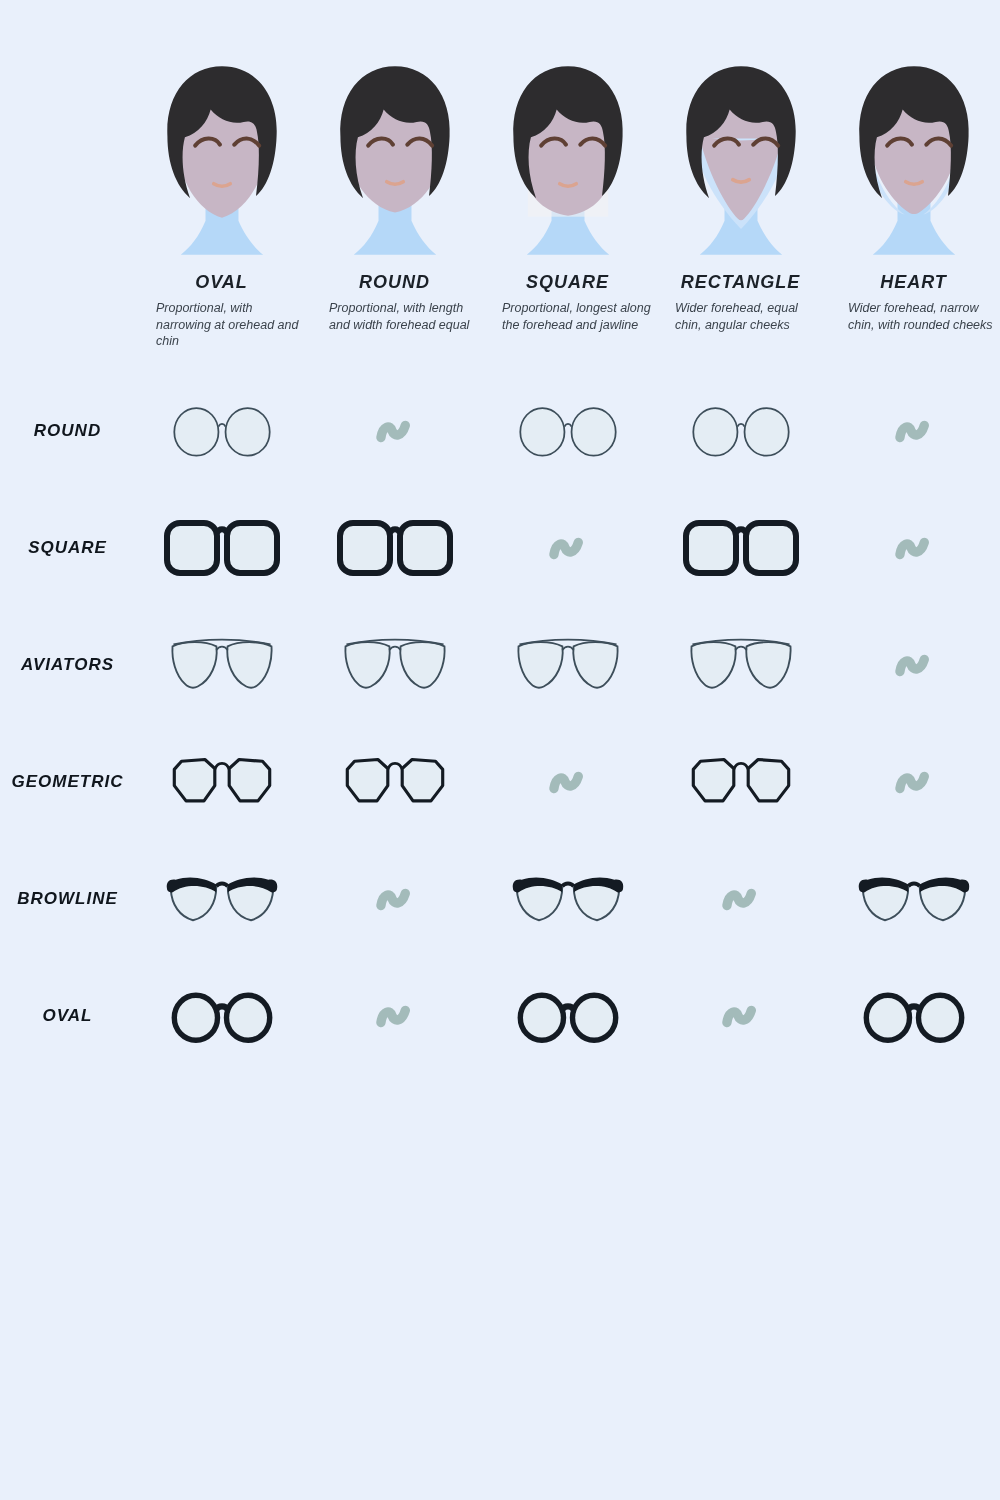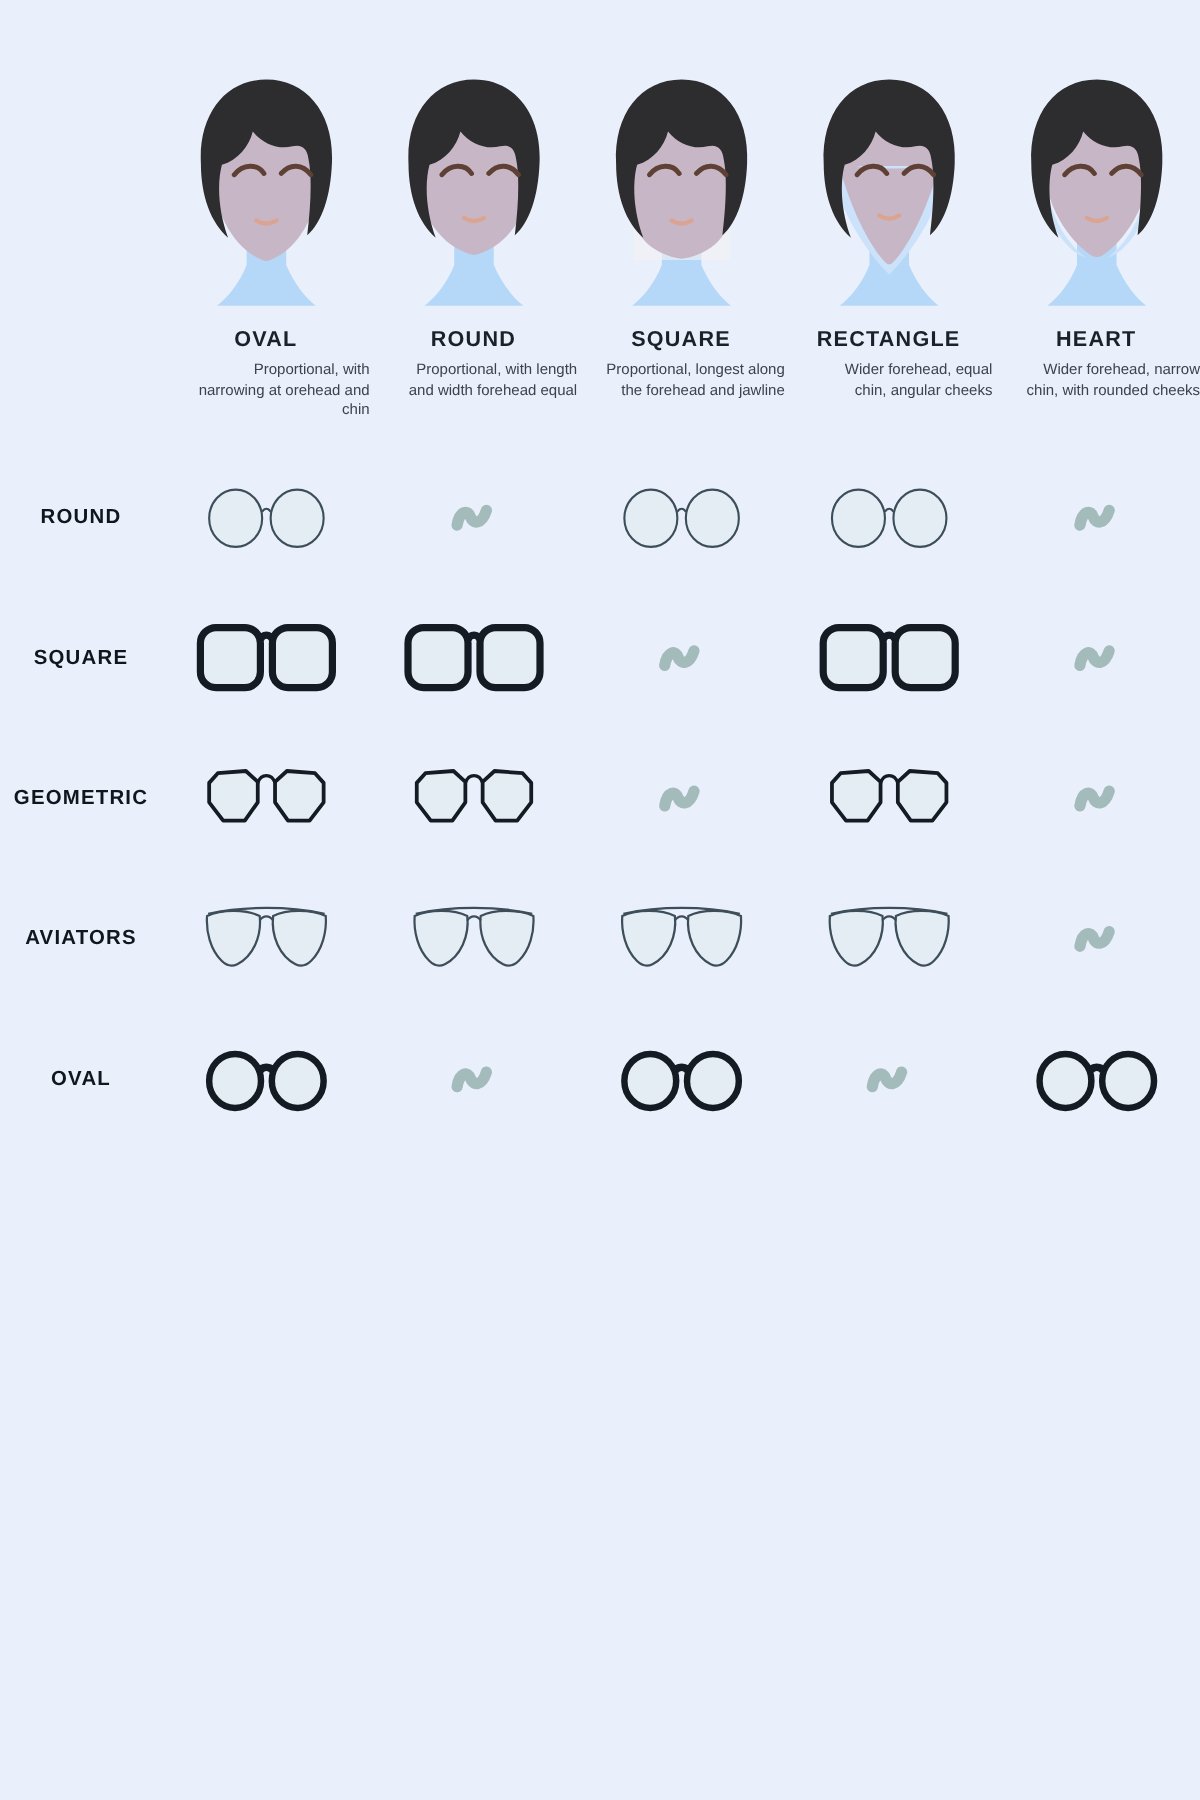--- a/index.html
+++ b/index.html
@@ -3,37 +3,37 @@
 <meta charset="utf-8">
 <style>
   html,body{margin:0;padding:0;}
   body{
     width:1000px;height:1500px;
     background:var(--bg,#e9f0fb);
     font-family:"Liberation Sans",sans-serif;
     overflow:hidden;
     color:#141a22;
   }
-  .sheet{width:1000px;}
+  .sheet{width:1000px;font-style:italic;}
   
   .faces-header{
     display:grid;
     grid-template-columns:135px repeat(5,173px);
     padding-top:56px;
     height:312px;
   }
   .face-col{display:flex;flex-direction:column;align-items:center;}
   .face-art{width:156px;height:206px;display:block;}
   .face-label{
     font-size:18px;font-weight:700;letter-spacing:1px;
     color:#1b2128;margin-top:10px;text-align:center;
   }
   .face-desc{
     font-size:12.5px;line-height:1.32;color:#3b434c;
-    text-align:right;margin-top:7px;max-width:158px;margin-left:21px;
+    text-align:left;margin-top:7px;max-width:158px;margin-left:21px;
   }
   
   .grid-rows{margin-top:4px;}
   .glasses-row{
     display:grid;
     grid-template-columns:135px repeat(5,173px);
     height:117px;
     align-items:center;
   }
   .row-label{
@@ -265,20 +265,48 @@
             <use href="#sym-square"></use>
           </svg>
         </div>
         <div class="cell">
           <svg class="tilde-icon">
             <use href="#sym-tilde"></use>
           </svg>
         </div>
     </div>
     <div class="glasses-row">
+      <div class="row-label">AVIATORS</div>
+      <div class="cell">
+          <svg class="g-icon g-aviators">
+            <use href="#sym-aviators"></use>
+          </svg>
+        </div>
+        <div class="cell">
+          <svg class="g-icon g-aviators">
+            <use href="#sym-aviators"></use>
+          </svg>
+        </div>
+        <div class="cell">
+          <svg class="g-icon g-aviators">
+            <use href="#sym-aviators"></use>
+          </svg>
+        </div>
+        <div class="cell">
+          <svg class="g-icon g-aviators">
+            <use href="#sym-aviators"></use>
+          </svg>
+        </div>
+        <div class="cell">
+          <svg class="tilde-icon">
+            <use href="#sym-tilde"></use>
+          </svg>
+        </div>
+    </div>
+    <div class="glasses-row">
       <div class="row-label">GEOMETRIC</div>
       <div class="cell">
           <svg class="g-icon g-geometric">
             <use href="#sym-geometric"></use>
           </svg>
         </div>
         <div class="cell">
           <svg class="g-icon g-geometric">
             <use href="#sym-geometric"></use>
           </svg>
@@ -293,44 +321,44 @@
             <use href="#sym-geometric"></use>
           </svg>
         </div>
         <div class="cell">
           <svg class="tilde-icon">
             <use href="#sym-tilde"></use>
           </svg>
         </div>
     </div>
     <div class="glasses-row">
-      <div class="row-label">AVIATORS</div>
-      <div class="cell">
-          <svg class="g-icon g-aviators">
-            <use href="#sym-aviators"></use>
-          </svg>
-        </div>
-        <div class="cell">
-          <svg class="g-icon g-aviators">
-            <use href="#sym-aviators"></use>
-          </svg>
-        </div>
-        <div class="cell">
-          <svg class="g-icon g-aviators">
-            <use href="#sym-aviators"></use>
-          </svg>
-        </div>
-        <div class="cell">
-          <svg class="g-icon g-aviators">
-            <use href="#sym-aviators"></use>
-          </svg>
-        </div>
-        <div class="cell">
-          <svg class="tilde-icon">
-            <use href="#sym-tilde"></use>
+      <div class="row-label">BROWLINE</div>
+      <div class="cell">
+          <svg class="g-icon g-browline">
+            <use href="#sym-browline"></use>
+          </svg>
+        </div>
+        <div class="cell">
+          <svg class="tilde-icon">
+            <use href="#sym-tilde"></use>
+          </svg>
+        </div>
+        <div class="cell">
+          <svg class="g-icon g-browline">
+            <use href="#sym-browline"></use>
+          </svg>
+        </div>
+        <div class="cell">
+          <svg class="tilde-icon">
+            <use href="#sym-tilde"></use>
+          </svg>
+        </div>
+        <div class="cell">
+          <svg class="g-icon g-browline">
+            <use href="#sym-browline"></use>
           </svg>
         </div>
     </div>
     <div class="glasses-row">
       <div class="row-label">OVAL</div>
       <div class="cell">
           <svg class="g-icon g-oval">
             <use href="#sym-oval"></use>
           </svg>
         </div>

